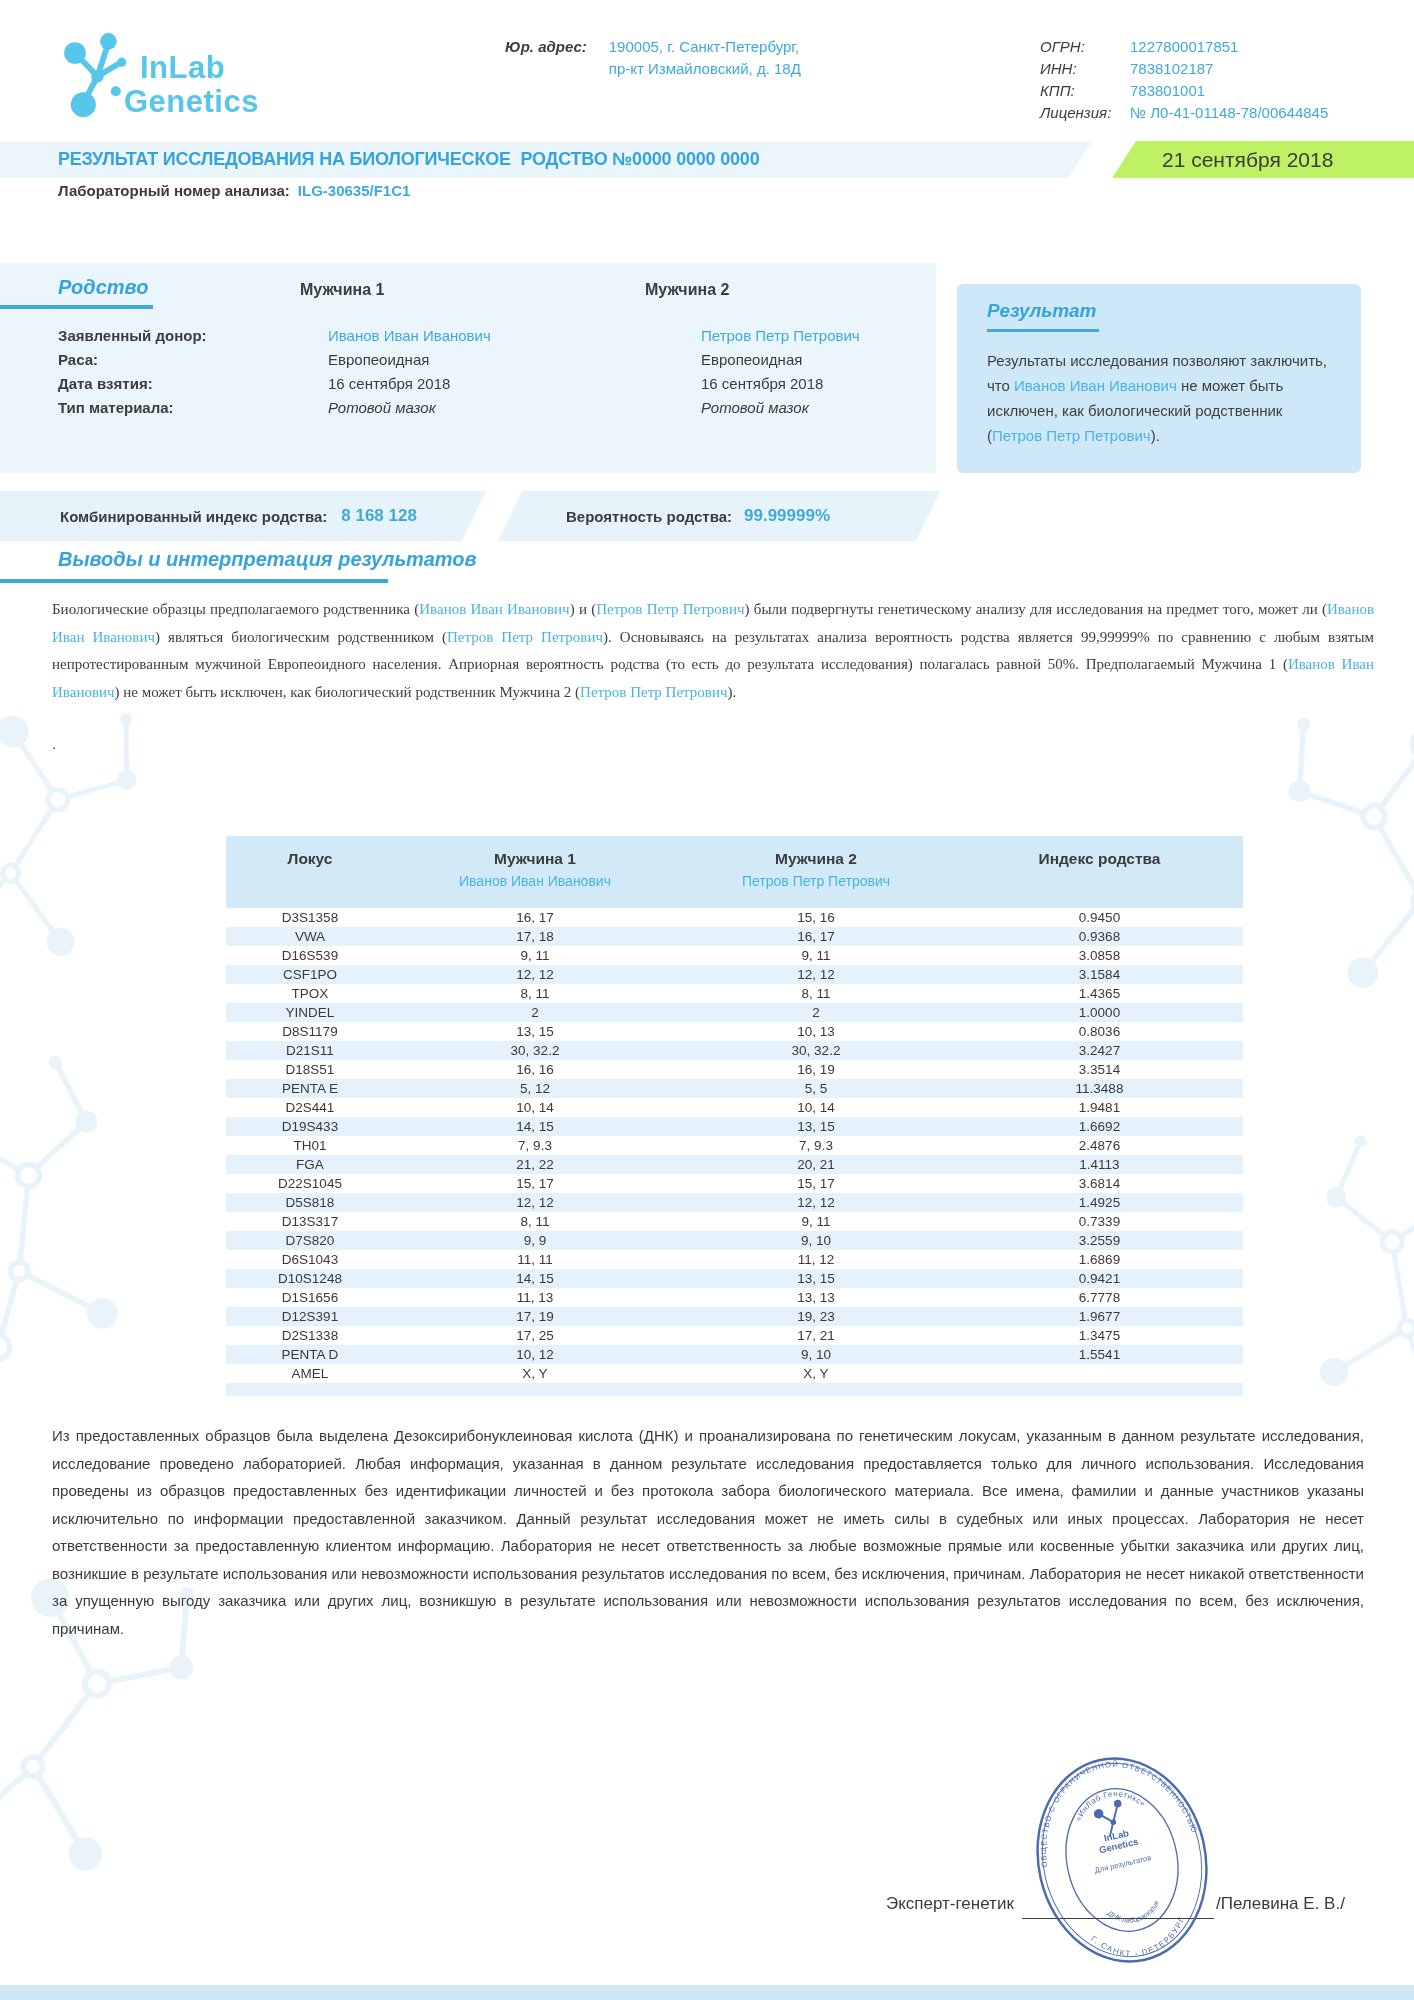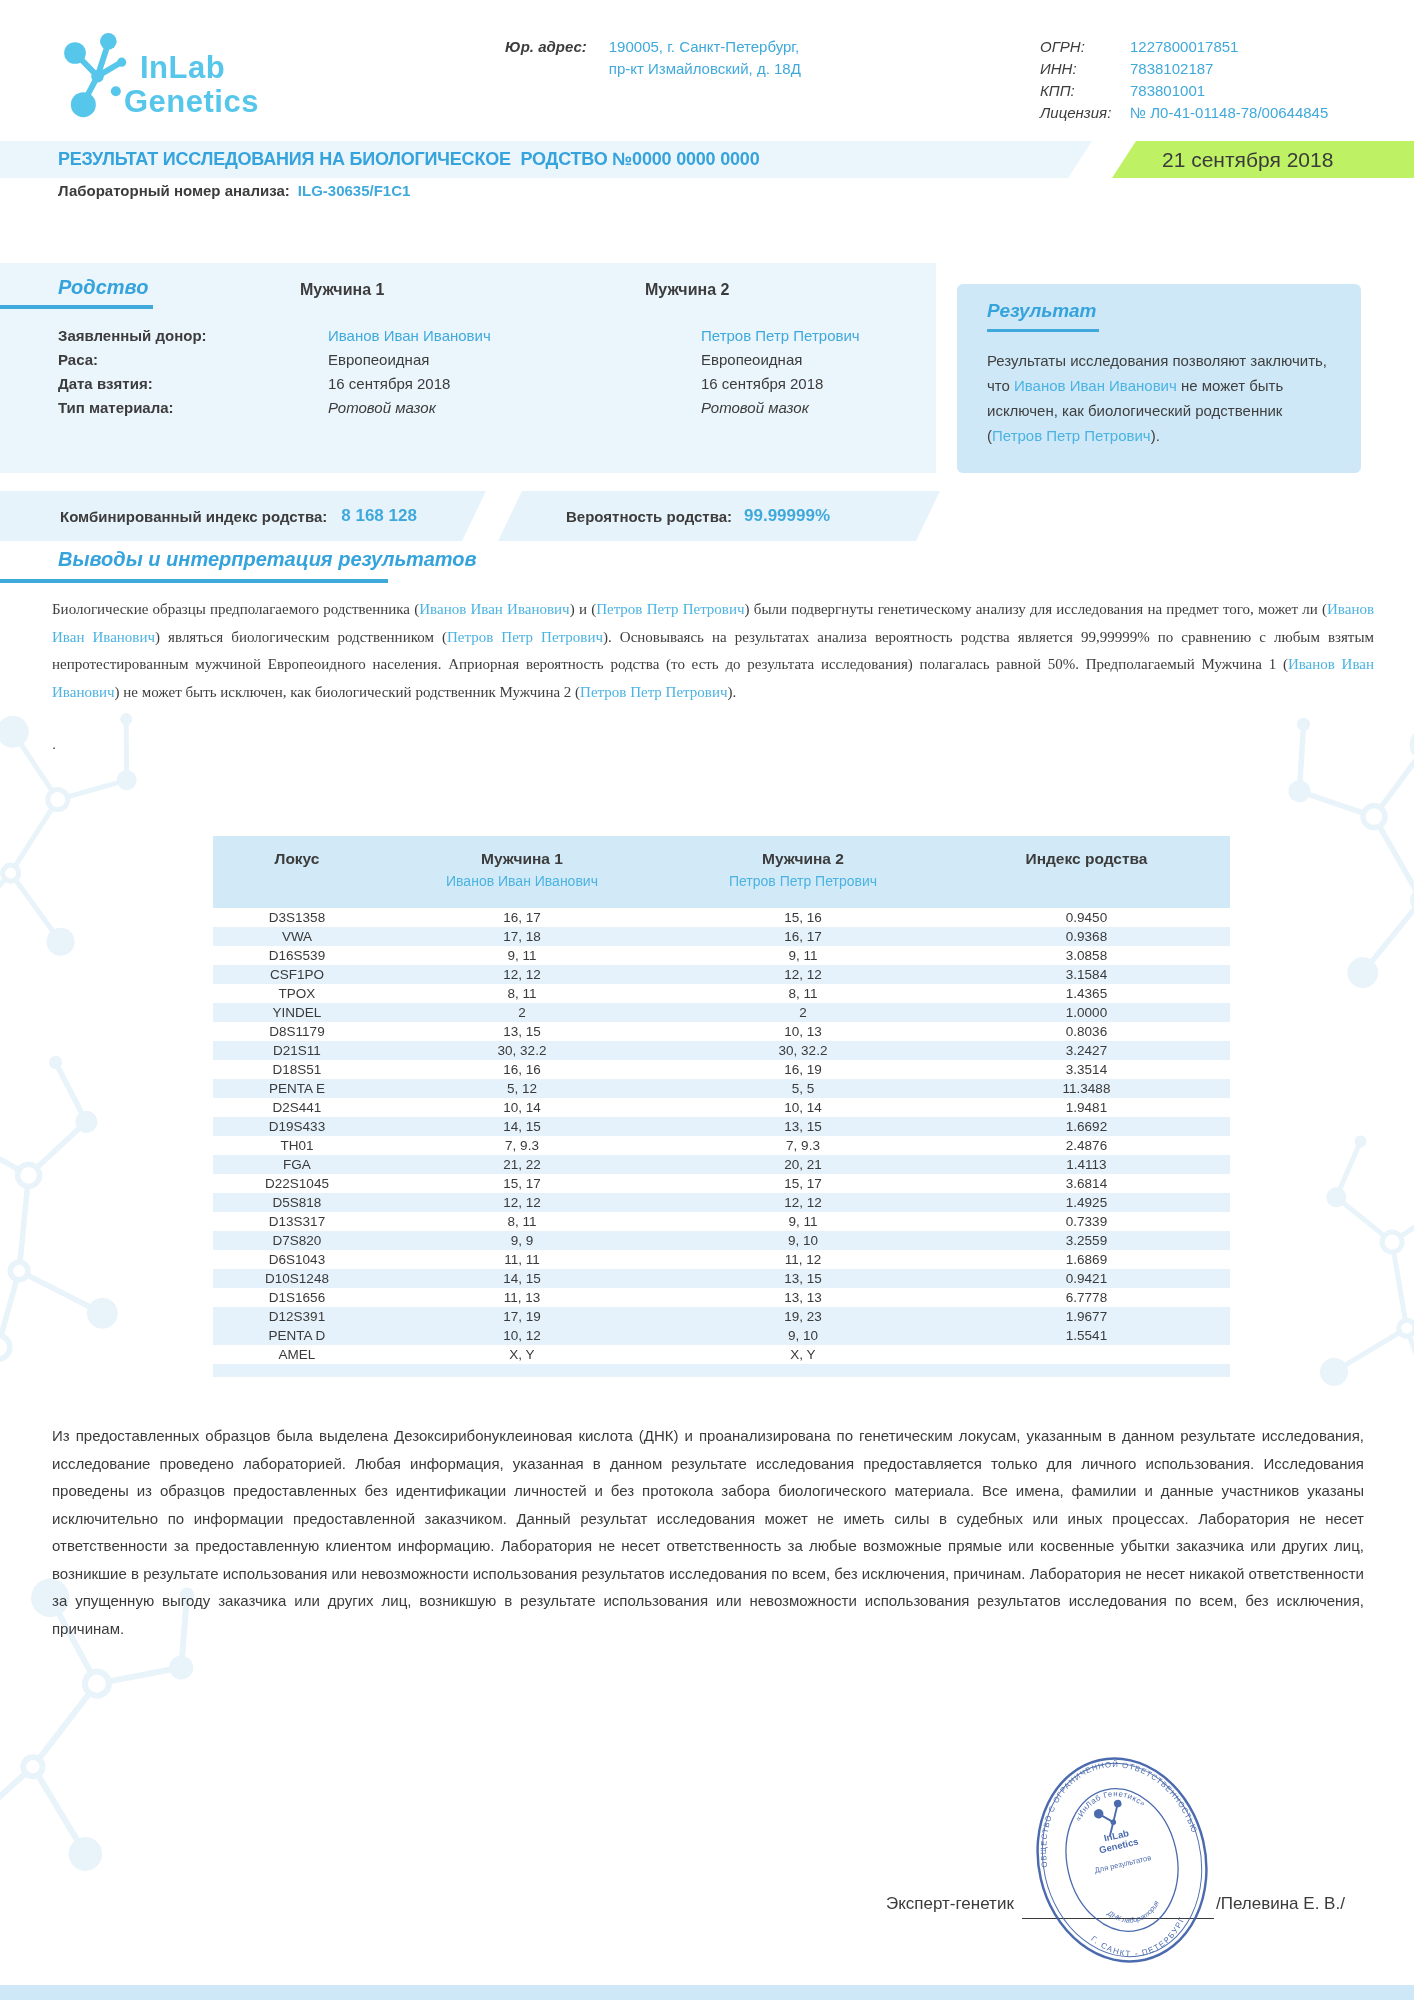--- a/index.html
+++ b/index.html
@@ -72,21 +72,21 @@
   .band2 .lbl{margin-left:68px;font-size:15px;font-weight:bold;}
   .band2 .val{margin-left:12px;font-size:17px;font-weight:bold;color:#3fa9dc;}
 
   
   .c-heading{left:58px;top:548px;font-size:20px;font-weight:bold;font-style:italic;color:#35a3dc;}
   .c-underline{left:0;top:579px;width:388px;height:4px;background:#3fa9dc;}
   .c-text{left:52px;top:596px;width:1322px;font-size:15px;line-height:27.5px;color:#3e3e3e;text-align:justify;font-family:Liberation Serif, serif;}
   .c-dot{left:52px;top:735px;font-size:15px;color:#3e3e3e;}
 
   
-  .t-wrap{left:213px;top:836px;width:1017px;}
+  .t-wrap{left:226px;top:836px;width:1017px;}
   .t-head{display:flex;background:#d2eaf8;height:72px;}
   .t-head .cell{text-align:center;}
   .t-head .main{font-size:15.5px;font-weight:bold;margin-top:14px;}
   .t-head .sub{font-size:14px;color:#4ab3e2;margin-top:5px;}
   .col-a{width:168px;flex:none;}
   .col-b{width:282px;flex:none;}
   .col-c{width:280px;flex:none;}
   .col-d{width:287px;flex:none;}
   .t-row{display:flex;height:19px;line-height:19px;font-size:13.5px;color:#3a3a3a;}
   .t-row.alt{background:#e5f2fb;}
@@ -384,20 +384,26 @@
         <span class="col-a">D1S1656</span>
         <span class="col-b">11, 13</span>
         <span class="col-c">13, 13</span>
         <span class="col-d">6.7778</span>
       </div>
       <div class="t-row alt">
         <span class="col-a">D12S391</span>
         <span class="col-b">17, 19</span>
         <span class="col-c">19, 23</span>
         <span class="col-d">1.9677</span>
+      </div>
+      <div class="t-row">
+        <span class="col-a">D2S1338</span>
+        <span class="col-b">17, 25</span>
+        <span class="col-c">17, 21</span>
+        <span class="col-d">1.3475</span>
       </div>
       <div class="t-row alt">
         <span class="col-a">PENTA D</span>
         <span class="col-b">10, 12</span>
         <span class="col-c">9, 10</span>
         <span class="col-d">1.5541</span>
       </div>
       <div class="t-row">
         <span class="col-a">AMEL</span>
         <span class="col-b">X, Y</span>

